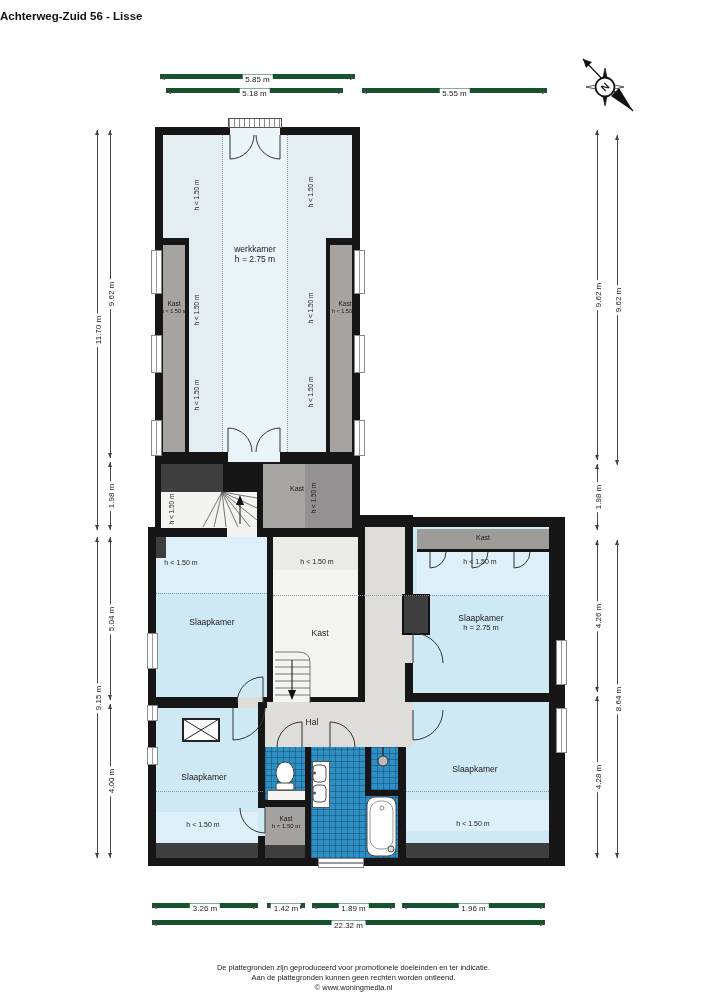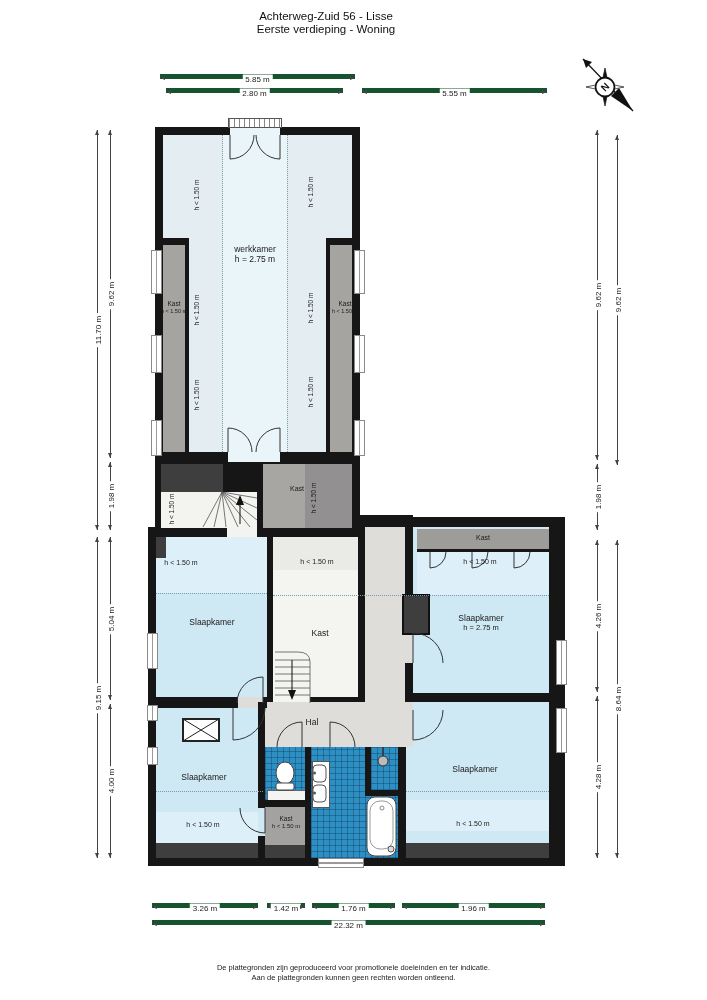--- a/index.html
+++ b/index.html
@@ -27,30 +27,29 @@
   .dimv .dim-label{left:0;top:50%;transform:translate(-50%,-50%) rotate(-90deg)}
   .win{position:absolute;border:1px solid #8a8a8a;z-index:3}
   .win-v{background:linear-gradient(to right,#fff 40%,#9a9a9a 40%,#9a9a9a 60%,#fff 60%)}
   .win-h{background:linear-gradient(to bottom,#fff 40%,#9a9a9a 40%,#9a9a9a 60%,#fff 60%)}
   .tiles{background-color:#2e8fc3;
     background-image:repeating-linear-gradient(0deg,rgba(8,48,88,.35) 0 1px,transparent 1px 6px),
                      repeating-linear-gradient(90deg,rgba(8,48,88,.35) 0 1px,transparent 1px 6px)}
   .dot-v{position:absolute;width:0;border-left:1px dotted #7d9aa8;z-index:3}
   .dot-h{position:absolute;height:0;border-top:1px dotted #7d9aa8;z-index:3}
   svg.overlay{position:absolute;left:0;top:0;z-index:5;pointer-events:none}
-  .title{position:absolute;width:652px;text-align:center;font-weight:normal;font-size:11.5px;color:#111}
+  .title{position:absolute;width:652px;font-weight:bold;font-size:11.5px;color:#111}
   .footer{position:absolute;width:707px;text-align:center;font-size:7.5px;color:#222;line-height:1.35}
 </style>
 </head>
 <body>
 
 <div class="page">
 
   <div class="title" style="top:10px">Achterweg-Zuid 56 - Lisse</div>
-  <div class="title" style="top:23px">Eerste verdieping - Woning</div>
 
   <div class="abs wall" style="left:155px;top:127px;width:205px;height:401px"></div>
   <div class="abs wall" style="left:148px;top:527px;width:417px;height:339px"></div>
   <div class="abs wall" style="left:405px;top:517px;width:160px;height:12px"></div>
   <div class="abs wall" style="left:358px;top:515px;width:55px;height:14px"></div>
 
   <div class="abs" style="left:163px;top:135px;width:189px;height:317px;background:#e4eef2"></div>
   <div class="abs" style="left:223px;top:135px;width:64px;height:317px;background:#eaf5fa"></div>
   <div class="abs" style="left:163px;top:245px;width:22px;height:207px;background:#a6a4a1"></div>
   <div class="abs" style="left:330px;top:245px;width:22px;height:207px;background:#a6a4a1"></div>
@@ -273,21 +272,21 @@
     <div>Kast</div>
       <div style="font-size:6px">h &lt; 1.50 m</div>
   </div>
   <div class="lbl" style="left:475px;top:769px">Slaapkamer</div>
   <div class="lbl s7" style="left:473px;top:824px">h &lt; 1.50 m</div>
 
   <div class="dimh" style="left:160px;top:74px;width:195px">
       <span class="dim-label">5.85 m</span>
     </div>
   <div class="dimh" style="left:166px;top:88px;width:177px">
-      <span class="dim-label">2.80 m</span>
+      <span class="dim-label">5.18 m</span>
     </div>
   <div class="dimh" style="left:362px;top:88px;width:185px">
       <span class="dim-label">5.55 m</span>
     </div>
 
   <div class="dimv" style="left:97px;top:130px;height:400px">
       <span class="dim-label">11.70 m</span>
     </div>
   <div class="dimv" style="left:110px;top:130px;height:328px">
       <span class="dim-label">9.62 m</span>
@@ -324,21 +323,21 @@
       <span class="dim-label">8.64 m</span>
     </div>
 
   <div class="dimh" style="left:152px;top:903px;width:106px">
       <span class="dim-label">3.26 m</span>
     </div>
   <div class="dimh" style="left:267px;top:903px;width:38px">
       <span class="dim-label">1.42 m</span>
     </div>
   <div class="dimh" style="left:312px;top:903px;width:83px">
-      <span class="dim-label">1.76 m</span>
+      <span class="dim-label">1.89 m</span>
     </div>
   <div class="dimh" style="left:402px;top:903px;width:143px">
       <span class="dim-label">1.96 m</span>
     </div>
   <div class="dimh" style="left:152px;top:920px;width:393px">
       <span class="dim-label">22.32 m</span>
     </div>
 
   <svg class="overlay" width="707" height="1000" viewBox="0 0 707 1000">
     <g>
@@ -349,14 +348,15 @@
       <polygon points="605,106 601,87 609,87" fill="#111" stroke="#111" stroke-width="0.7"></polygon>
       <polygon points="624,87 605,91 605,83" fill="#fff" stroke="#111" stroke-width="0.7"></polygon>
       <polygon points="586,87 605,83 605,91" fill="#fff" stroke="#111" stroke-width="0.7"></polygon>
       <circle cx="605" cy="87" r="9.5" fill="#fff" stroke="#111" stroke-width="1.8"></circle>
       <text x="605" y="87" transform="rotate(-45 605 87)" font-size="10" font-weight="bold" text-anchor="middle" dominant-baseline="central" fill="#111">N</text>
     </g>
   </svg>
 
   <div class="footer" style="top:973px">Aan de plattegronden kunnen geen rechten worden ontleend.</div>
   <div class="footer" style="top:963px">De plattegronden zijn geproduceerd voor promotionele doeleinden en ter indicatie.</div>
+  <div class="footer" style="top:983px">© www.woningmedia.nl</div>
 
 </div>
 
 </body></html>

